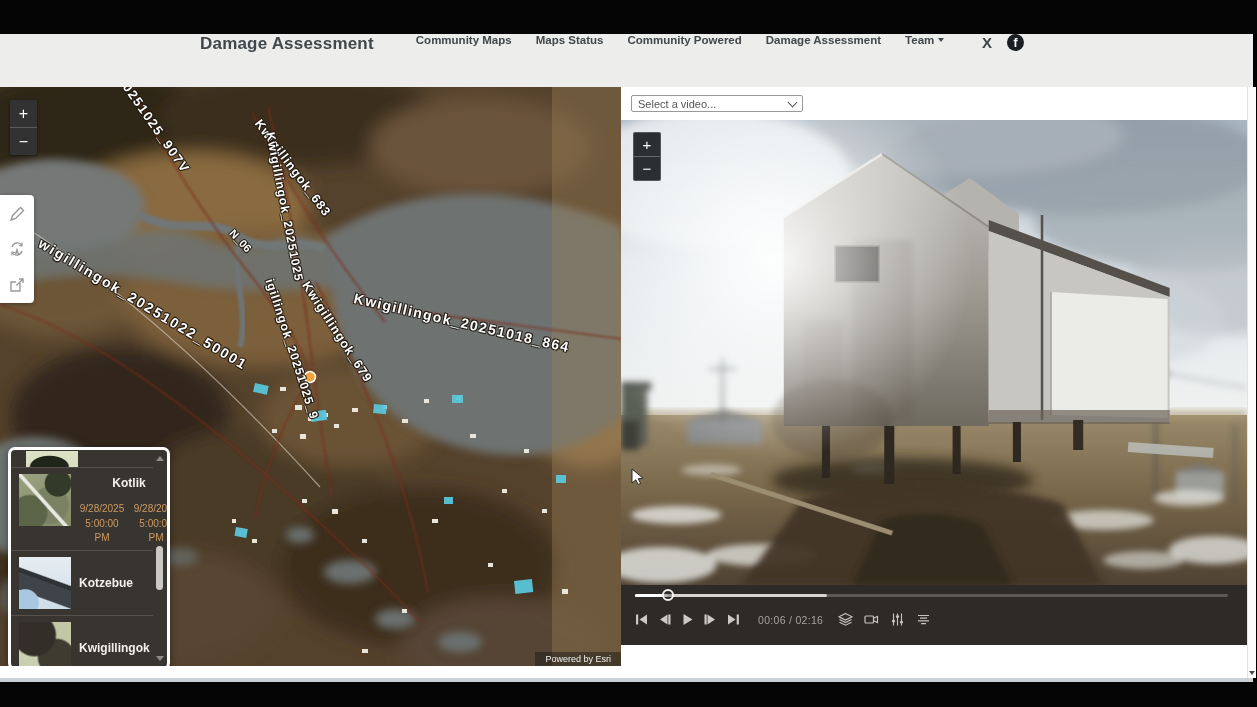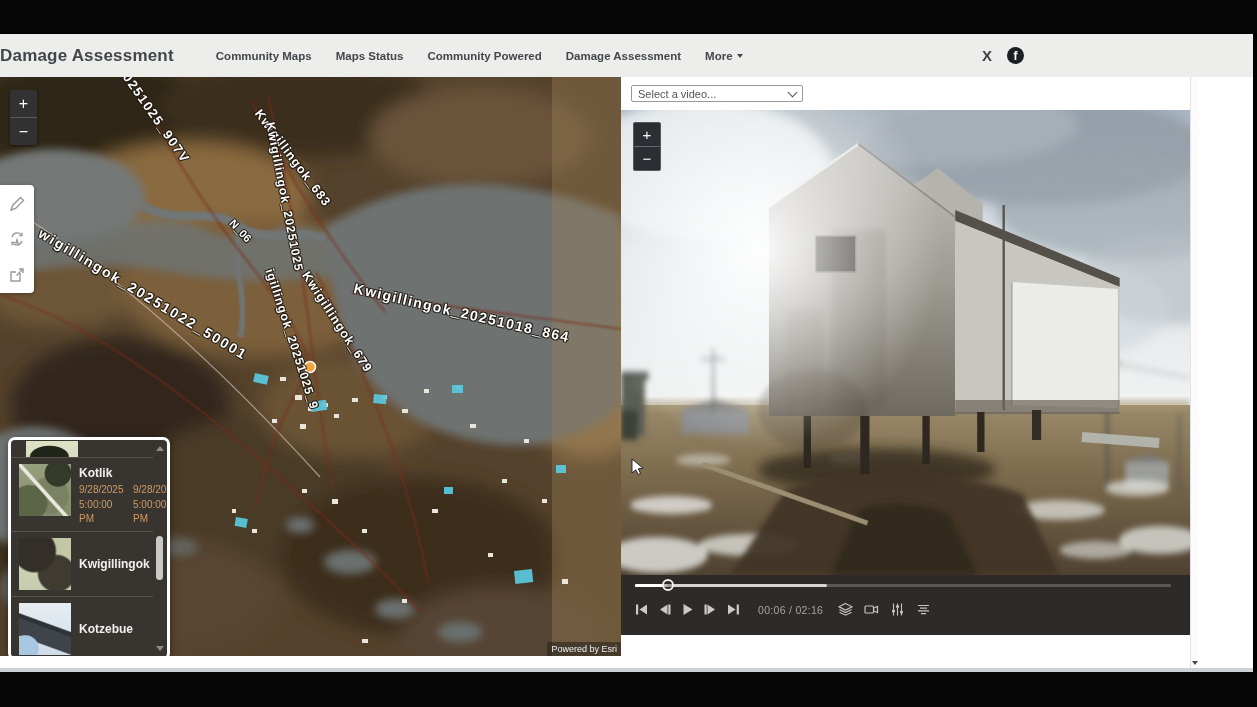--- a/index.html
+++ b/index.html
@@ -1,22 +1,22 @@
 <!DOCTYPE html>
 <html><head>
 <meta charset="utf-8">
 <style>
   html,body{margin:0;padding:0;background:#000;}
   .page{position:relative;width:1257px;height:707px;background:#000;overflow:hidden;
         font-family:"Liberation Sans",sans-serif;}
   .bar-top{height:34px;background:#050505;}
   .app{width:1253px;background:#fff;}
   
-  .header{height:43px;background:#ededec;display:flex;align-items:center;
-          box-sizing:border-box;}
+  .header{height:53px;background:#ededec;display:flex;align-items:flex-start;
+          padding-left:200px;box-sizing:border-box;}
   .brand{font-size:17px;font-weight:600;color:#41474a;letter-spacing:.2px;white-space:nowrap;}
   .nav{display:flex;gap:24px;margin-left:42px;align-items:center;}
   .nav-item{font-size:11.5px;font-weight:600;color:#41474a;white-space:nowrap;cursor:pointer;}
   .nav-more{display:flex;align-items:center;gap:4px;}
   .caret{width:0;height:0;border-left:3.5px solid transparent;border-right:3.5px solid transparent;
          border-top:4.5px solid #41474a;}
   .social{margin-left:auto;margin-right:229px;display:flex;align-items:center;gap:15px;}
   .x-logo{font-size:15px;font-weight:700;color:#3c4245;cursor:pointer;}
   .fb-logo{width:17px;height:17px;border-radius:50%;background:#1b1f23;color:#fff;font-size:12px;
            font-weight:700;display:flex;align-items:center;justify-content:center;cursor:pointer;}
@@ -32,35 +32,35 @@
                 -1px 1px 0 rgba(32,26,18,.9),1px 1px 0 rgba(32,26,18,.9);}
   .map-zoom{position:absolute;left:10px;top:13px;width:27px;background:#323232;border-radius:2px;
             box-shadow:0 1px 3px rgba(0,0,0,.45);}
   .zbtn{height:27px;color:#fff;font-size:16px;display:flex;align-items:center;justify-content:center;cursor:pointer;}
   .map-zoom .zbtn + .zbtn{border-top:1px solid #5a5a5a;}
   .tool-panel{position:absolute;left:0;top:108px;width:34px;background:#fff;border-radius:0 4px 4px 0;
               box-shadow:0 1px 4px rgba(0,0,0,.35);padding:8px 0;display:flex;flex-direction:column;
               gap:16px;align-items:center;}
   .tool-btn{width:20px;height:20px;cursor:pointer;}
   .attribution{position:absolute;right:0;bottom:0;background:rgba(35,33,30,.55);color:#f0f0f0;
-               font-size:9px;padding:2px 4px;}
+               font-size:9px;padding:2px 10px;}
   
   .layer-card{position:absolute;left:8px;top:360px;width:162px;height:223px;background:#fff;
               border-radius:7px;padding:3px;box-sizing:border-box;box-shadow:0 2px 8px rgba(0,0,0,.45);}
   .card-inner{background:#383531;height:100%;border-radius:4px;position:relative;overflow:hidden;}
   .card-list{position:absolute;left:0;top:0;right:14px;}
-  .card-item{display:flex;gap:8px;padding:6px 0 6px 8px;align-items:flex-start;cursor:pointer;}
+  .card-item{display:flex;gap:8px;padding:6px 0 6px 8px;align-items:flex-start;cursor:pointer;text-align:center;}
   .card-item + .card-item{border-top:1px solid rgba(255,255,255,.14);}
   .center-item{align-items:center;}
   .thumb{width:52px;height:52px;flex:none;}
   .partial-top{height:17px;padding:0 0 0 15px;overflow:hidden;align-items:flex-end;}
   .partial-top .thumb{height:40px;margin-bottom:-24px;}
   .item-title{font-size:12px;font-weight:600;color:#f2f0ed;line-height:1.2;margin-top:2px;}
   .center-item .item-title{margin-top:0;}
-  .item-dates{display:flex;gap:8px;margin-top:3px;height:42px;overflow:hidden;}
+  .item-dates{display:flex;gap:8px;margin-top:12px;height:42px;overflow:hidden;}
   .date-col{width:46px;font-size:10px;line-height:1.45;color:#cf9a62;overflow:hidden;}
   .thumb-partial{background:radial-gradient(ellipse 60% 45% at 45% 40%, #20251a 0 60%, transparent 65%),
                  linear-gradient(#dde2c6,#d2d8ba);}
   .thumb-kotlik{background:linear-gradient(48deg, transparent 44%, #e9e9e2 46% 49%, transparent 51%),
                 radial-gradient(circle at 75% 18%, #333a2a 0 22%, transparent 24%),
                 radial-gradient(circle at 20% 75%, #5d6549 0 30%, transparent 33%),
                 radial-gradient(circle at 60% 60%, #7b8263 0 40%, transparent 45%),
                 linear-gradient(160deg,#99a07f,#848b68);}
   .thumb-kotzebue{background:radial-gradient(circle at 12% 88%, #a8c8e2 0 20%, transparent 22%),
                 linear-gradient(20deg, transparent 26%, #3f444a 28% 52%, #2e3338 52% 58%, transparent 60%),
@@ -69,21 +69,21 @@
                 radial-gradient(circle at 72% 68%, #403b31 0 34%, transparent 38%),
                 radial-gradient(circle at 80% 20%, #c2c8a6 0 25%, transparent 28%),
                 linear-gradient(180deg,#d4d9ba,#c6cdae);}
   .card-scroll{position:absolute;right:1px;top:1px;bottom:1px;width:13px;}
   .sarrow{position:absolute;left:3px;width:0;height:0;border-left:4px solid transparent;
           border-right:4px solid transparent;cursor:pointer;}
   .sarrow-up{top:5px;border-bottom:5px solid #8d8b88;}
   .sarrow-down{bottom:5px;border-top:5px solid #8d8b88;}
   .sthumb{position:absolute;left:3px;top:44%;width:7px;height:44px;background:#cbc9c6;border-radius:4px;cursor:grab;}
   
-  .video-pane{width:569px;background:#fff;display:flex;flex-direction:column;flex:none;}
+  .video-pane{width:626px;background:#fff;display:flex;flex-direction:column;flex:none;}
   .select-row{height:33px;background:#fff;display:flex;align-items:center;padding-left:10px;}
   .select-box{width:172px;height:17px;border:1px solid #999;border-radius:2px;background:#fff;
               display:flex;align-items:center;justify-content:space-between;padding:0 6px;
               box-sizing:border-box;cursor:pointer;}
   .select-txt{font-size:11px;color:#555;}
   .sel-caret{width:6px;height:6px;border-right:1.5px solid #555;border-bottom:1.5px solid #555;
              transform:rotate(45deg);margin-top:-3px;}
   .video-title{height:33px;background:#2b2a28;color:#f5f4f2;font-size:13.5px;font-weight:700;
                line-height:33px;padding-left:11px;letter-spacing:.2px;}
   .video-frame{height:465px;position:relative;overflow:hidden;background:#ddd;}
@@ -121,21 +121,21 @@
   <div class="app">
 
     <div class="header">
       <div class="brand">Damage Assessment</div>
       <div class="nav">
         <div class="nav-item">Community Maps</div>
         <div class="nav-item">Maps Status</div>
         <div class="nav-item">Community Powered</div>
         <div class="nav-item">Damage Assessment</div>
         <div class="nav-item nav-more">
-          <span>More</span>
+          <span>Team</span>
           <span class="caret"></span>
         </div>
       </div>
       <div class="social">
         <span class="x-logo">X</span>
         <span class="fb-logo">f</span>
       </div>
     </div>
 
     <div class="content">
@@ -284,26 +284,26 @@
                   <div class="thumb thumb-kotlik"></div>
                   <div class="item-body">
                     <div class="item-title">Kotlik</div>
                     <div class="item-dates">
                       <div class="date-col">9/28/2025 5:00:00 PM</div>
                       <div class="date-col">9/28/2025 5:00:00 PM</div>
                     </div>
                   </div>
                 </div>
                 <div class="card-item center-item">
+                  <div class="thumb thumb-kotzebue"></div>
+                  <div class="item-title">Kotzebue</div>
+                </div>
+                <div class="card-item center-item">
                   <div class="thumb thumb-kwigillingok"></div>
                   <div class="item-title">Kwigillingok</div>
-                </div>
-                <div class="card-item center-item">
-                  <div class="thumb thumb-kotzebue"></div>
-                  <div class="item-title">Kotzebue</div>
                 </div>
 
               </div>
               <div class="card-scroll">
                 <div class="sarrow sarrow-up"></div>
                 <div class="sthumb"></div>
                 <div class="sarrow sarrow-down"></div>
               </div>
             </div>
           </div>

